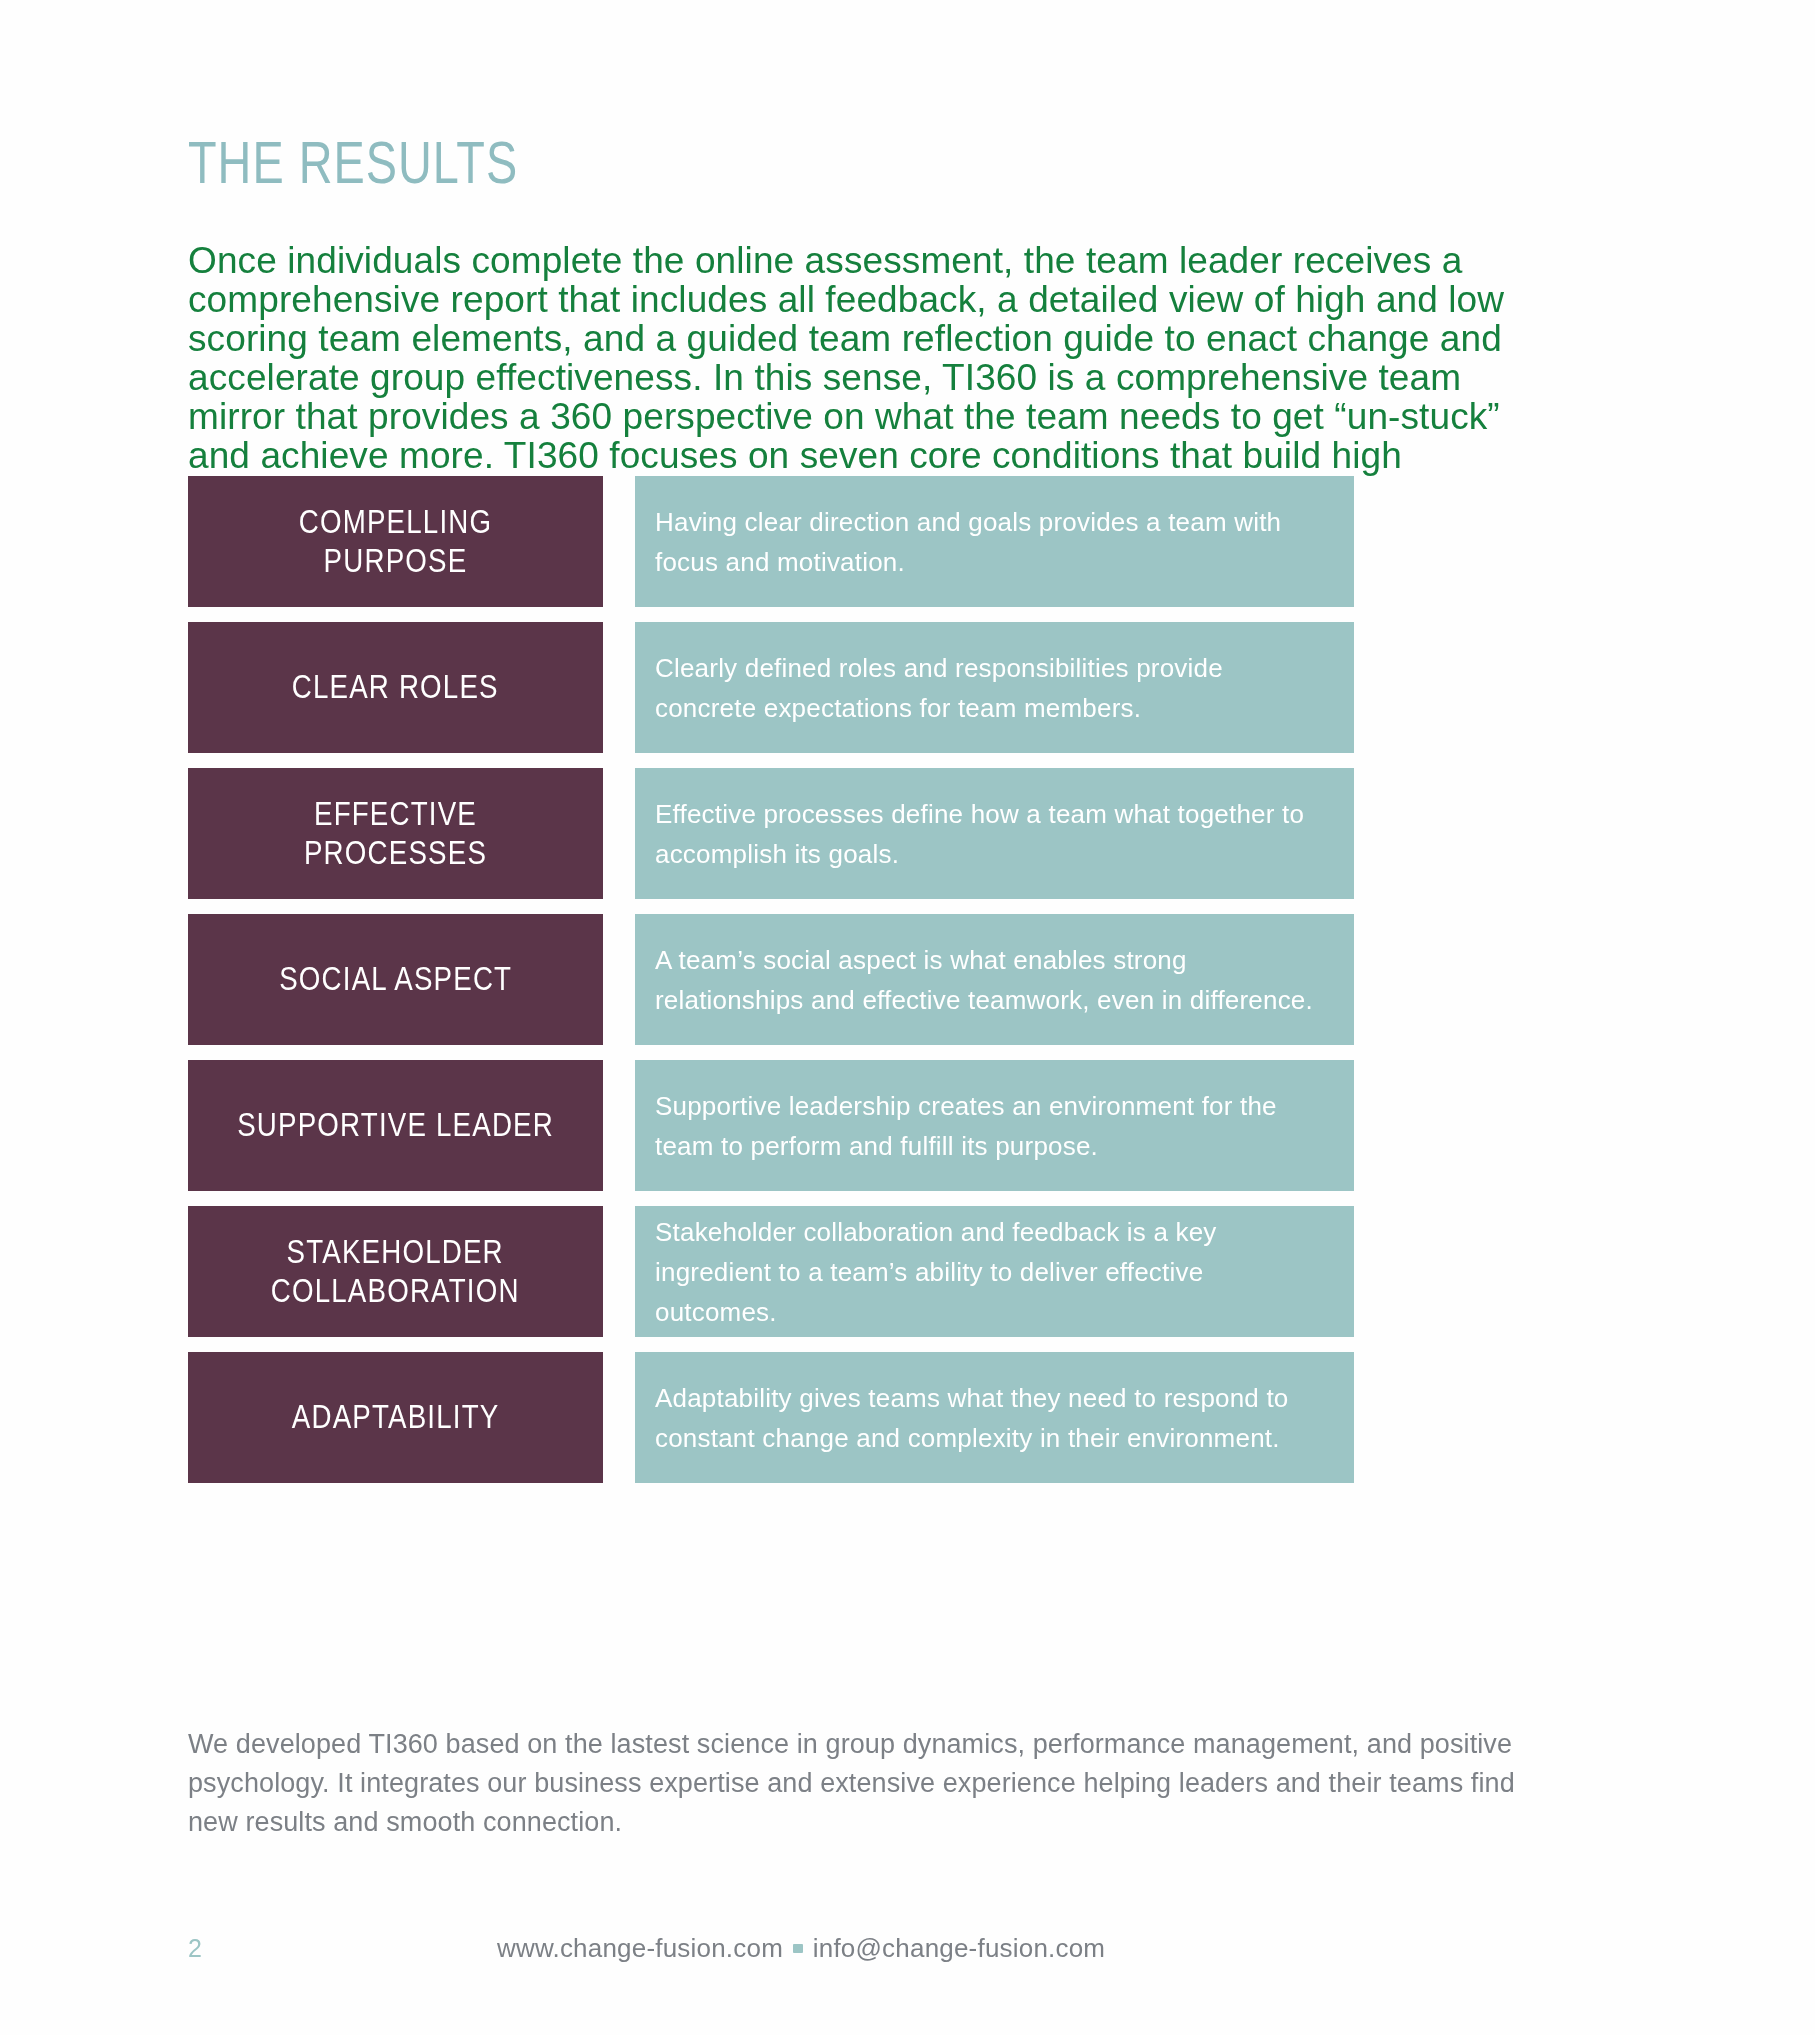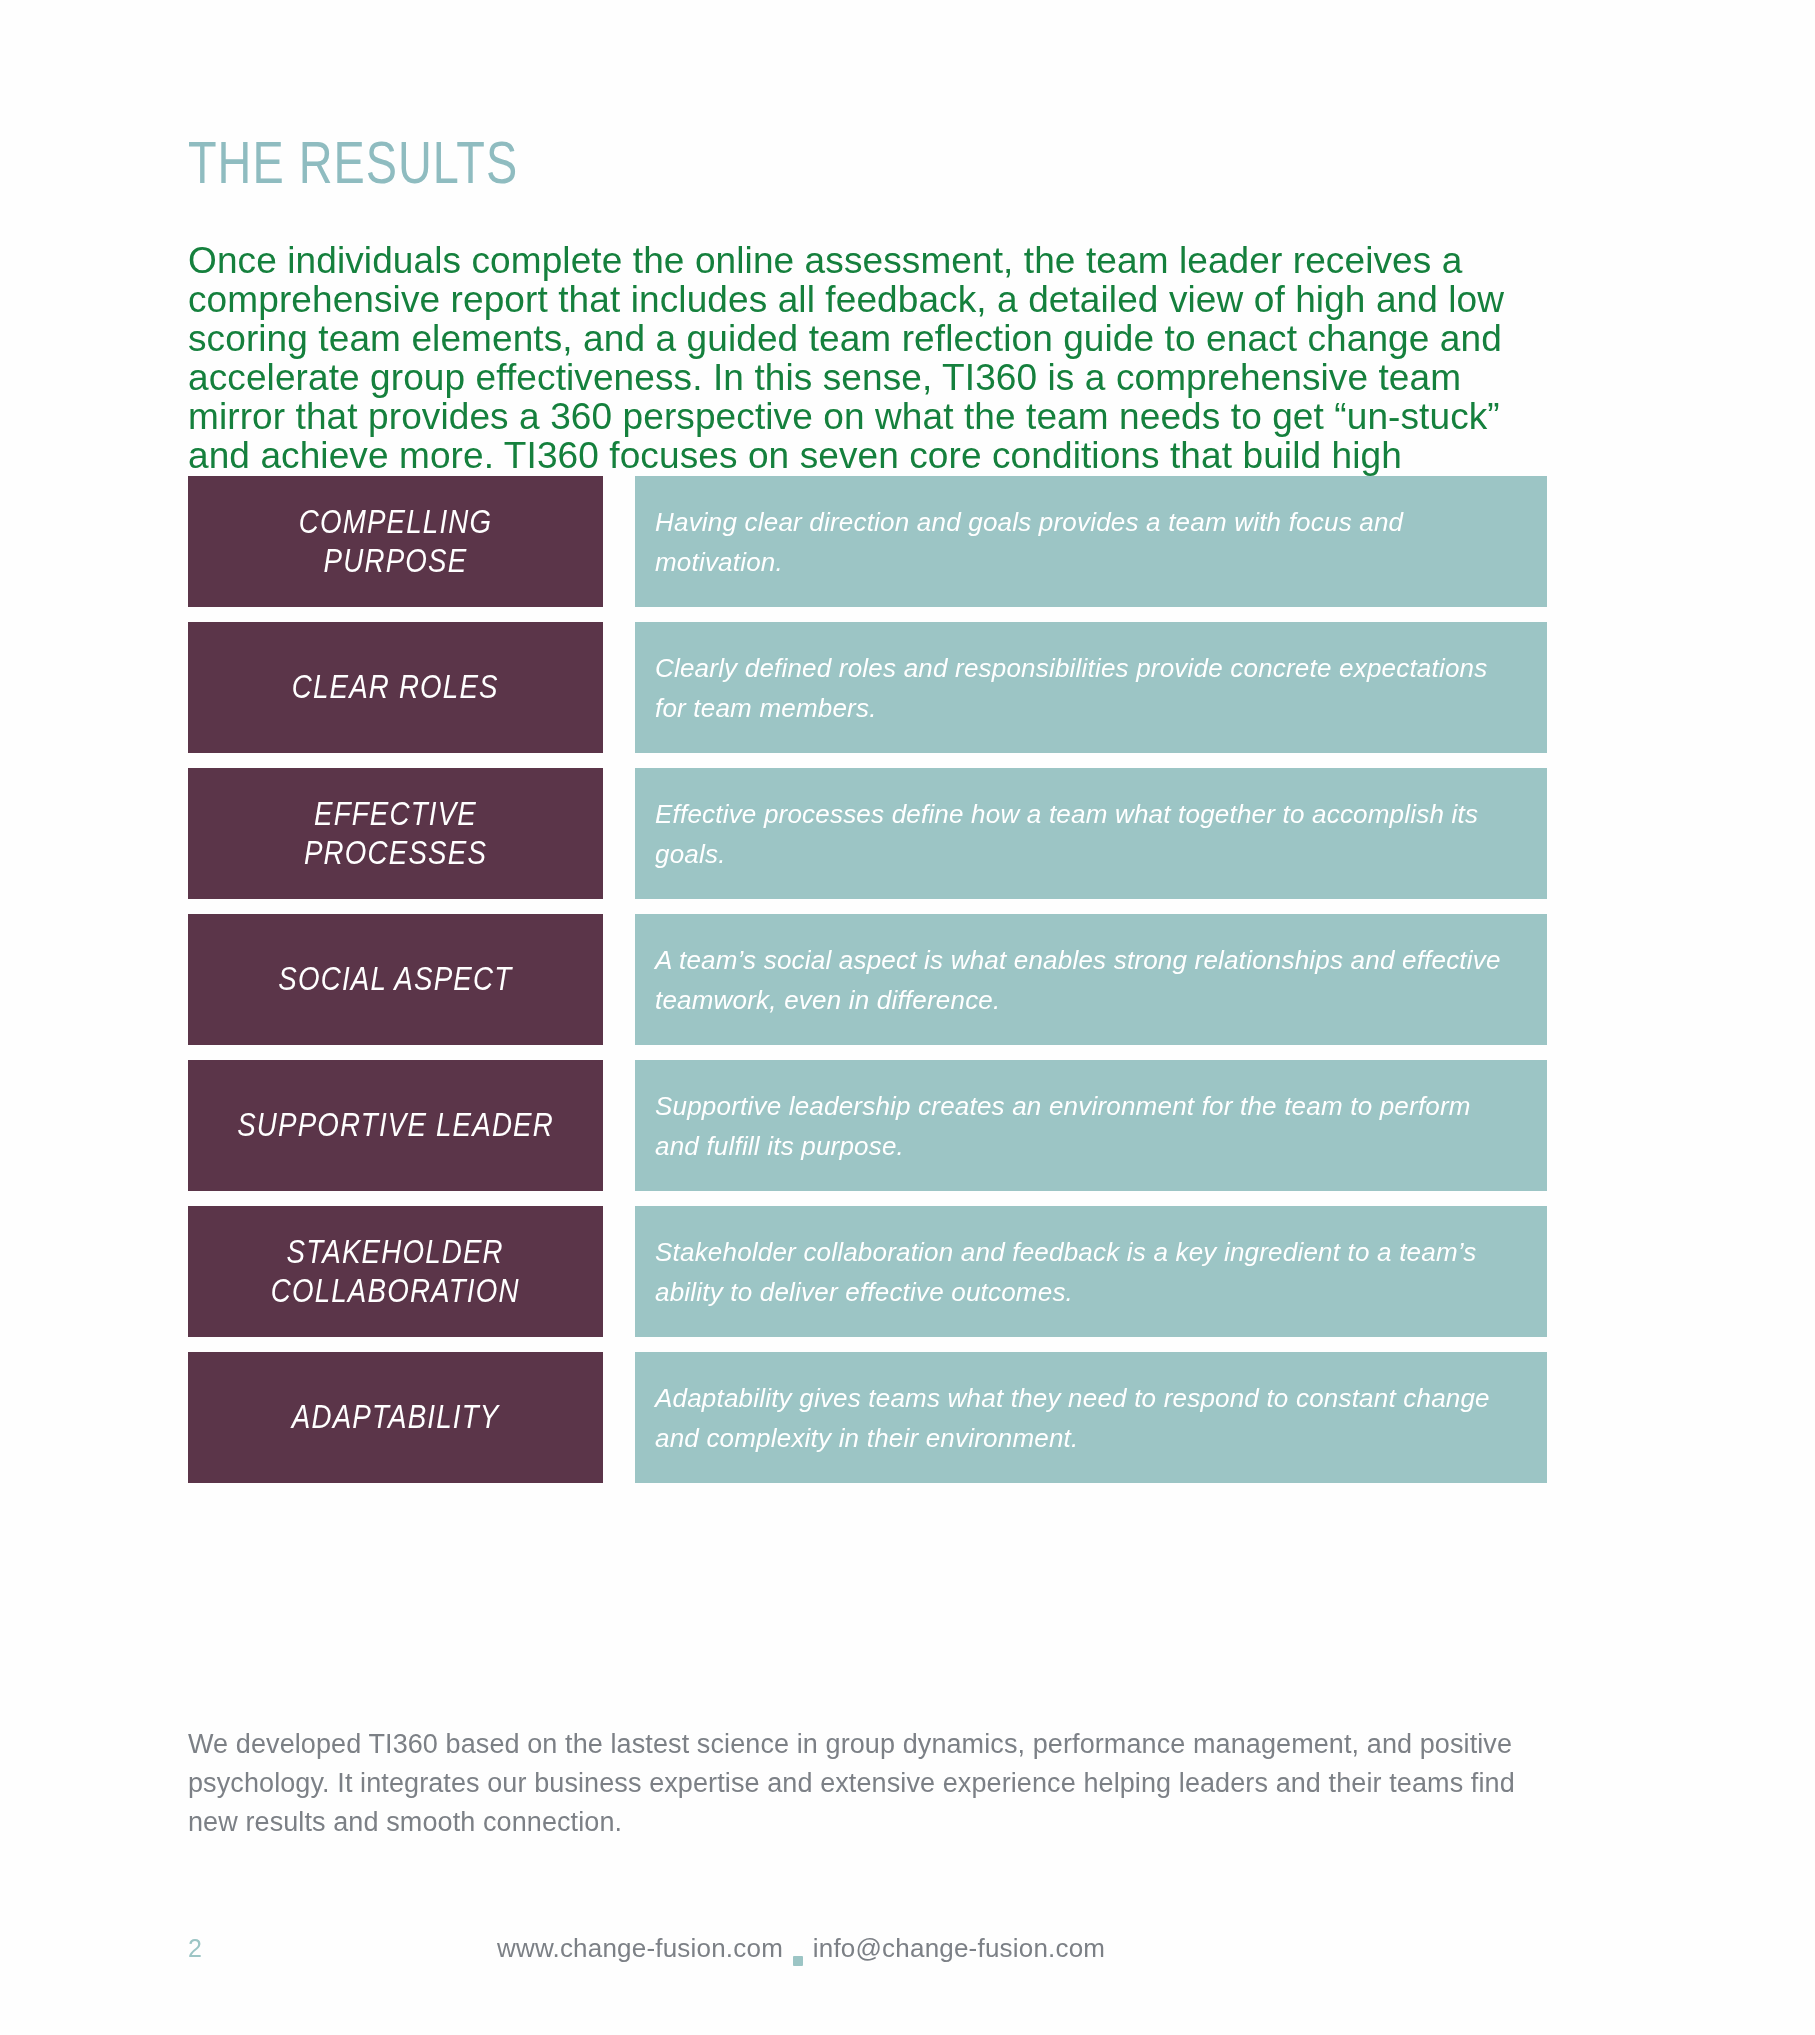--- a/index.html
+++ b/index.html
@@ -48,22 +48,21 @@
     color: #15803d;
     letter-spacing: 0.1px;
     font-weight: 400;
   }
 
   
   .conditions {
     position: absolute;
     left: 188px;
     top: 476px;
-    width: 1359px;
-    font-style: italic;
+    width: 1166px;
   }
   .cond-row {
     display: flex;
     align-items: stretch;
     margin-bottom: 15px;
     height: 131px;
   }
   .cond-label {
     width: 415px;
     flex: 0 0 415px;
@@ -129,21 +128,21 @@
     top: 0;
     font-size: 25px;
     color: #9CC5C5;
     line-height: 35px;
   }
   .footer-contact {
     position: absolute;
     left: 497px;
     top: 0;
     display: flex;
-    align-items: flex-end;
+    align-items: center;
     gap: 10px;
     line-height: 35px;
   }
   .footer-contact span.txt {
     font-size: 26px;
     color: #7C8086;
     letter-spacing: 0.2px;
   }
   .footer-sep {
     width: 9.8px;

